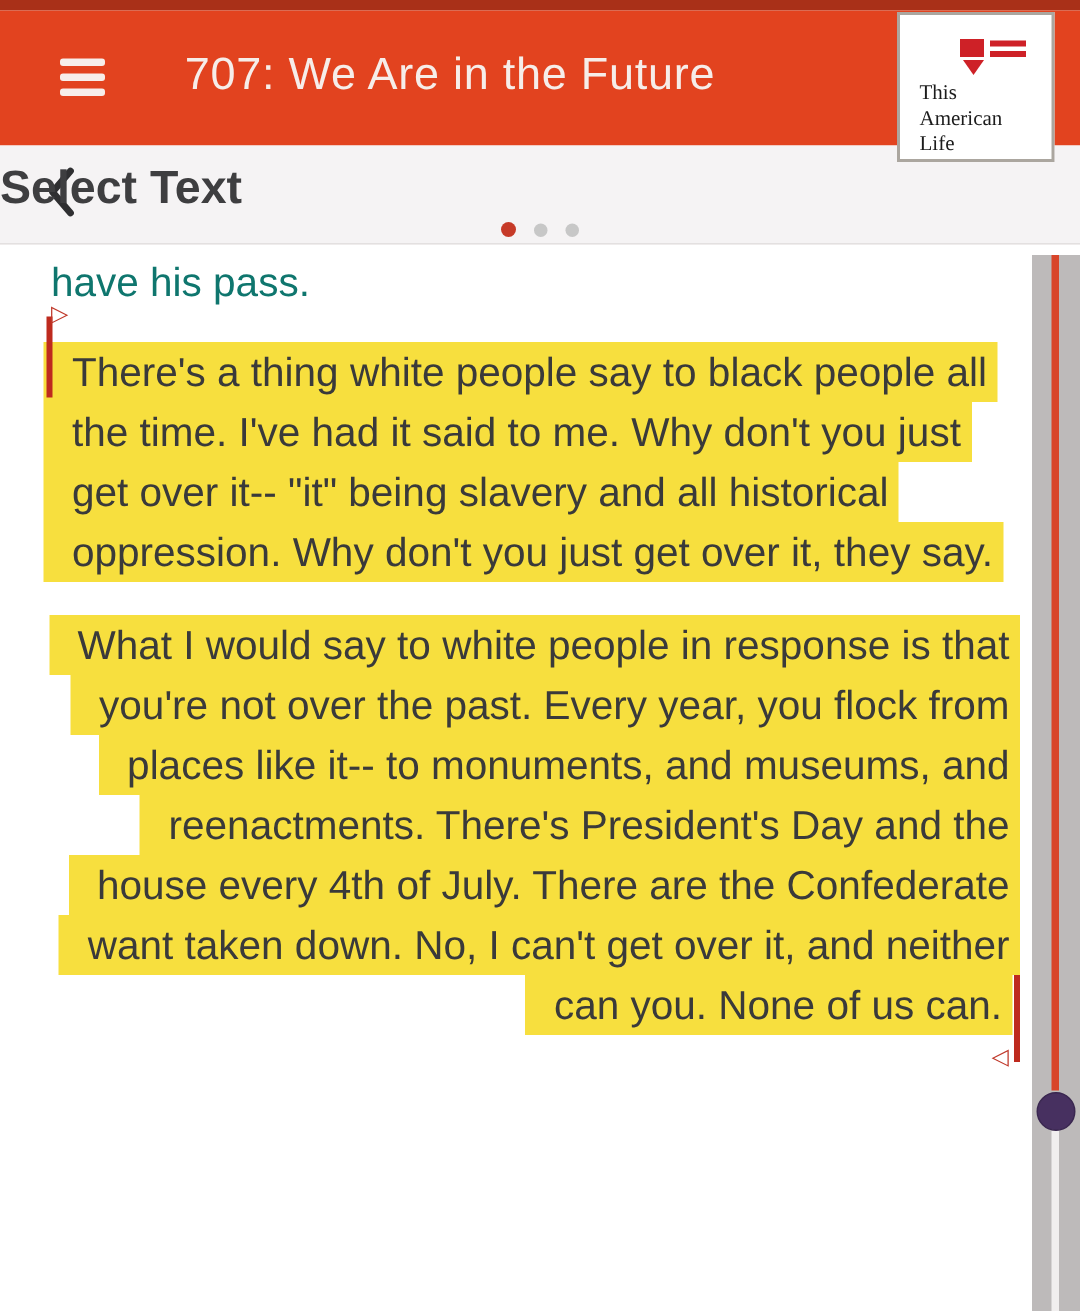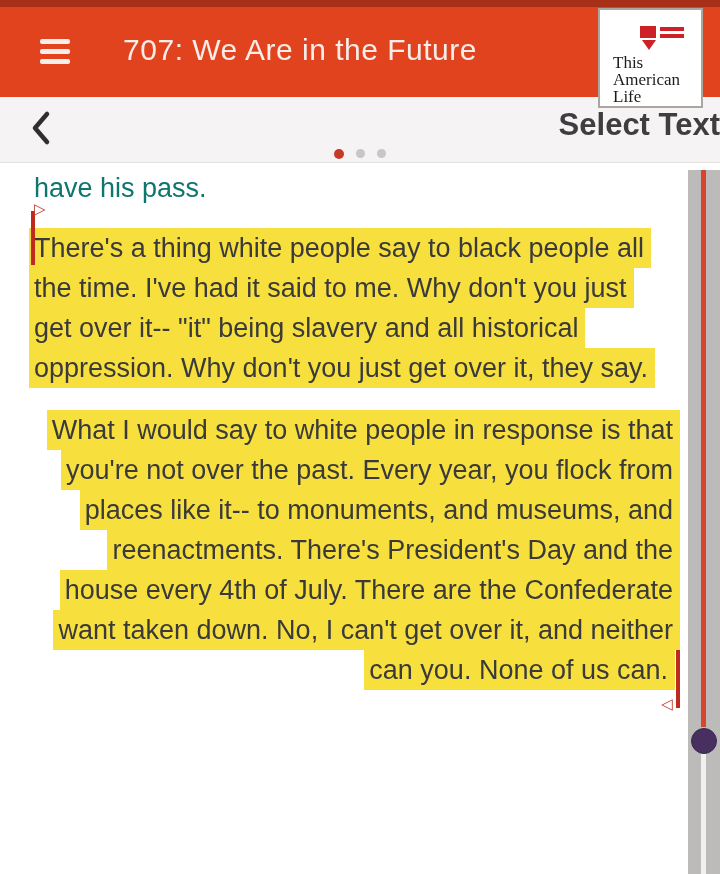--- a/index.html
+++ b/index.html
@@ -28,45 +28,45 @@
   .logo-icon .sq{position:absolute;left:0;top:0;width:16px;height:12px;background:#ce2127;}
   .logo-icon .bar1{position:absolute;left:20px;top:1px;width:24px;height:4px;background:#ce2127;}
   .logo-icon .bar2{position:absolute;left:20px;top:8px;width:24px;height:4px;background:#ce2127;}
   .logo-icon .tail{
     position:absolute;left:2px;top:14px;width:0;height:0;
     border-left:7px solid transparent;border-right:7px solid transparent;border-top:10px solid #ce2127;
   }
   .logo-text{
     position:absolute;left:13px;top:44px;
     font-family:"Liberation Serif","DejaVu Serif",serif;
-    font-size:17px;line-height:17px;color:#1c1c1c;
+    font-size:14px;line-height:17px;color:#1c1c1c;
   }
   
   .subheader{
     position:absolute;left:0;top:97px;width:720px;height:66px;
     background:#f5f3f4;border-bottom:1px solid #e3e0e0;box-sizing:border-box;
   }
   .back-btn{position:absolute;left:30px;top:13px;width:28px;height:36px;cursor:pointer;}
   .subheader-title{
-    position:absolute;left:0;top:10px;width:720px;text-align:right;
+    position:absolute;left:0;top:10px;width:720px;text-align:left;
     font-size:31px;font-weight:bold;color:#3e3e40;
   }
   .dots{position:absolute;left:0;top:51px;width:720px;text-align:center;line-height:10px;}
   .dot{display:inline-block;width:9px;height:9px;border-radius:50%;background:#c7c7c7;margin:0 6px;vertical-align:middle;}
   .dot.active{background:#c63a28;width:10px;height:10px;}
   
   .content{position:absolute;left:0;top:163px;width:680px;padding:5px 0 0 34px;box-sizing:border-box;}
   .lead-line{font-size:27px;line-height:40px;color:#0f766e;white-space:nowrap;}
   .paragraph{position:relative;}
   .paragraph.p1{margin-top:20px;}
   .paragraph.p2{margin-top:22px;text-align:right;}
   .line{height:40px;line-height:40px;white-space:nowrap;font-size:27px;color:#3a3a3a;}
   .hl{
     display:inline-block;line-height:40px;height:40px;
-    background:#f7df3e;margin-left:-5px;padding:0 7px 0 5px;
+    background:#f7df3e;margin-left:-5px;padding:0 7px 0 19px;
   }
   
   .sel-handle{position:absolute;width:4px;background:#be2a1e;}
   .sel-handle.start{left:-3px;top:-17px;height:54px;}
   .sel-handle.start .flag{
     position:absolute;left:3px;top:-9px;font-family:"DejaVu Sans",sans-serif;
     font-size:15px;color:#c0392b;line-height:15px;
   }
   .sel-handle.end{
     position:relative;display:inline-block;width:4px;height:58px;

